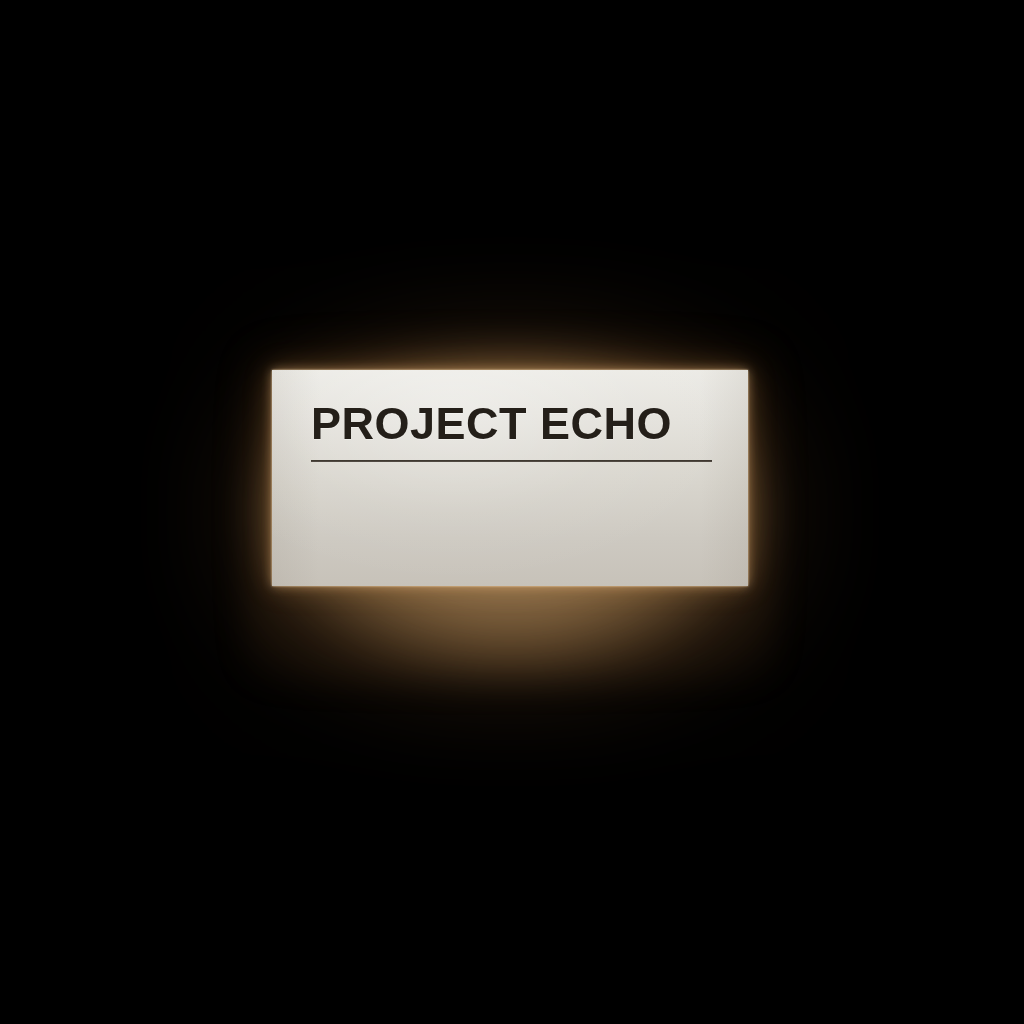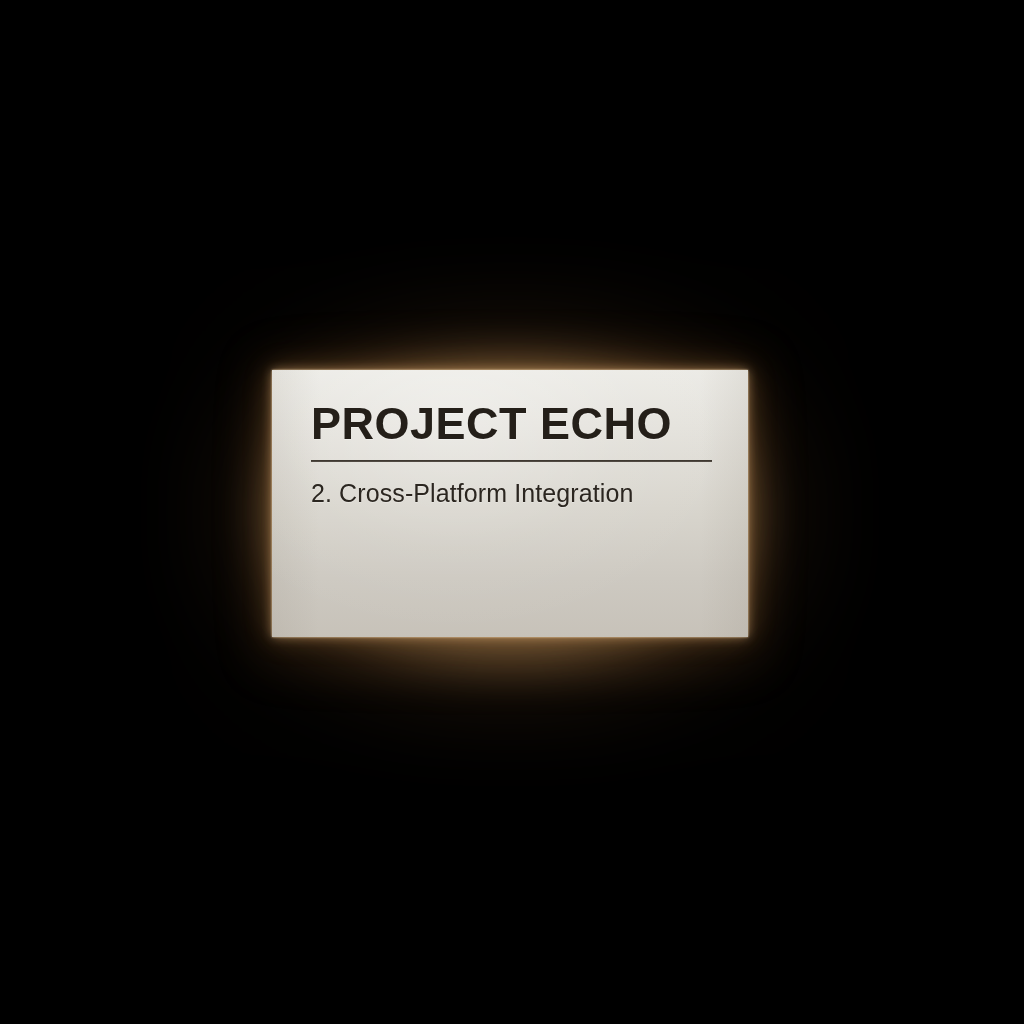--- a/index.html
+++ b/index.html
@@ -48,21 +48,21 @@
     filter: blur(16px);
     pointer-events: none;
   }
 
   
   .card {
     position: absolute;
     left: 272px;
     top: 370px;
     width: 476px;
-    height: 267px;
+    height: 216px;
     background:
       linear-gradient(to bottom,
         #ecebe6 0%,
         #e4e2dc 22%,
         #d8d5cd 52%,
         #cdc9c1 78%,
         #c7c2b9 100%);
     box-shadow:
       0 0 2px rgba(255, 230, 190, 0.85),
       0 0 10px rgba(255, 205, 140, 0.45),
@@ -148,22 +148,18 @@
   <div class="card">
     <div class="card-sheen"></div>
 
     <div class="card-inner">
 
       <h1 class="slide-title">PROJECT ECHO</h1>
 
       <div class="title-rule"></div>
 
       <ul class="bullet-list">
-        <li class="bullet-item">
-          <span class="bullet-num">2.</span>
-          <span class="bullet-text">Cross-Platform Integration</span>
-        </li>
       </ul>
 
     </div>
   </div>
 
 </div>
 
 </body></html>

